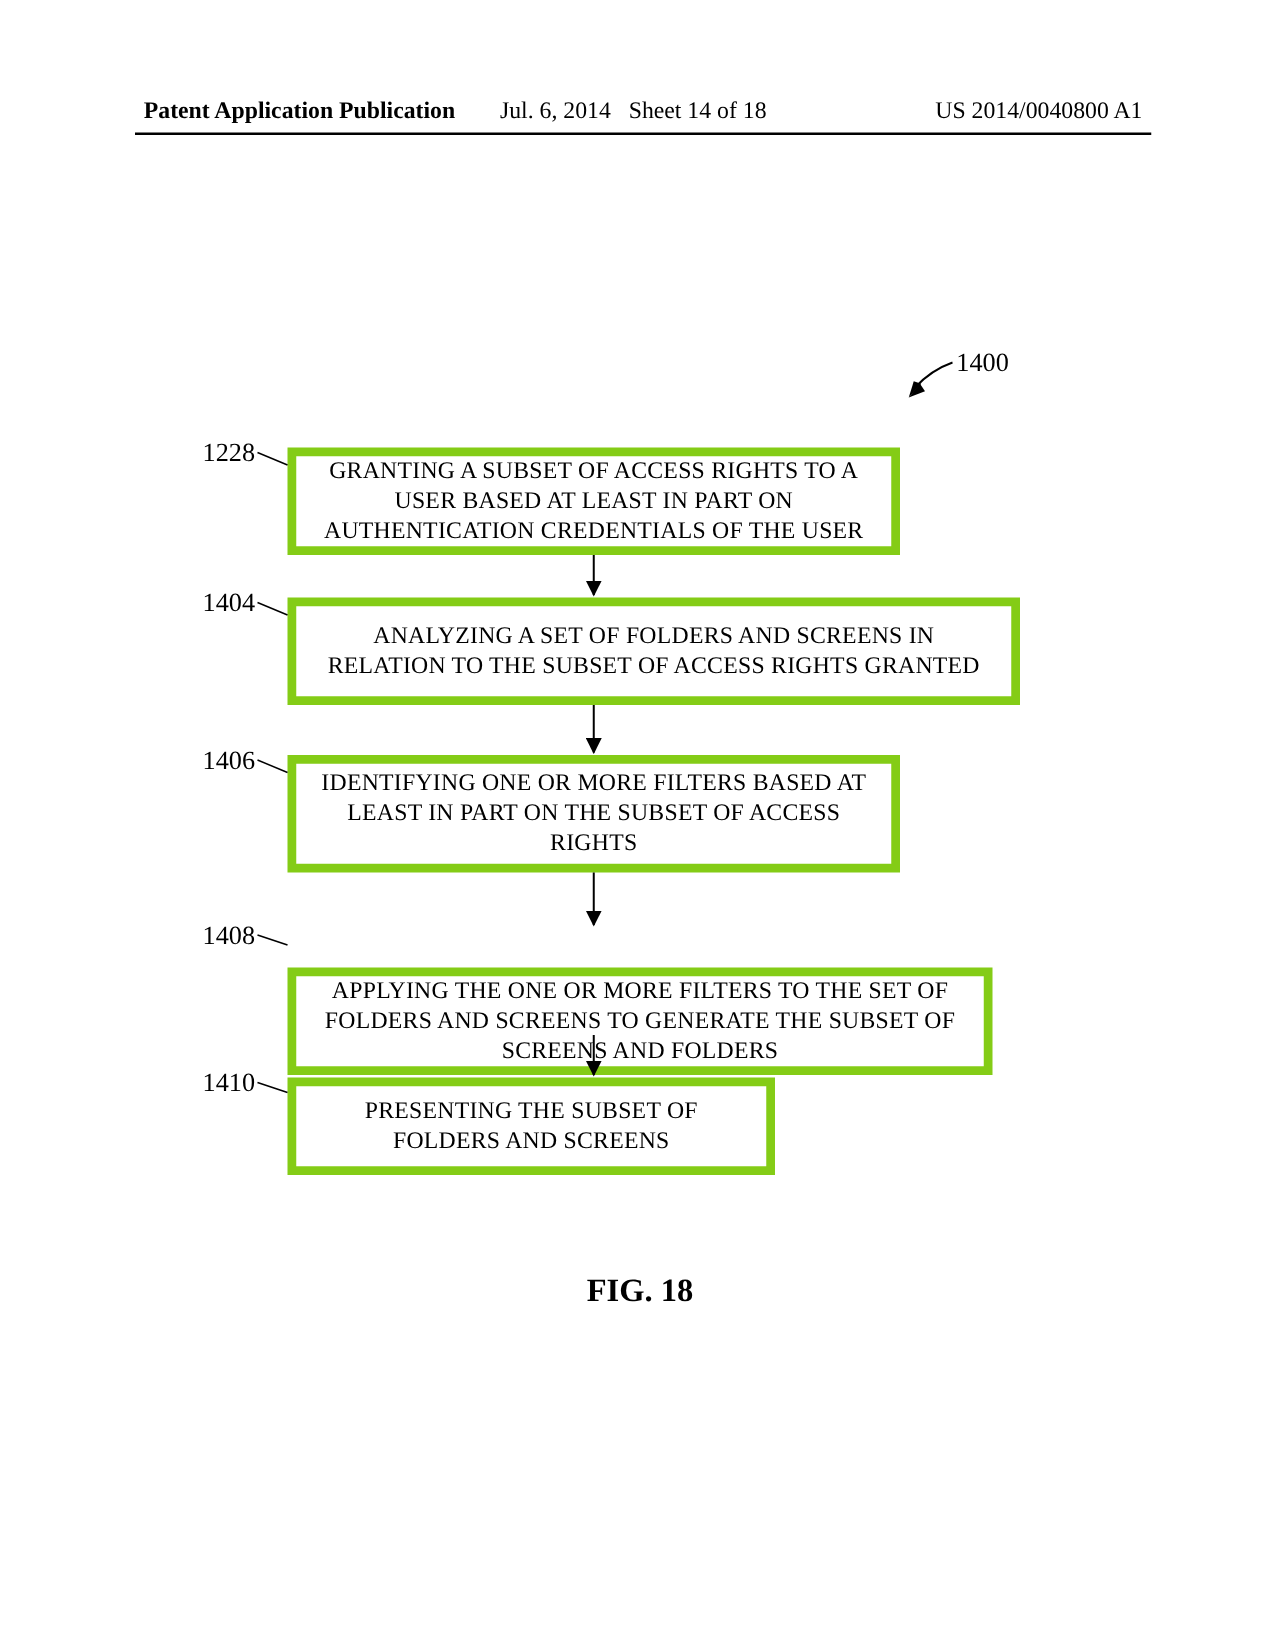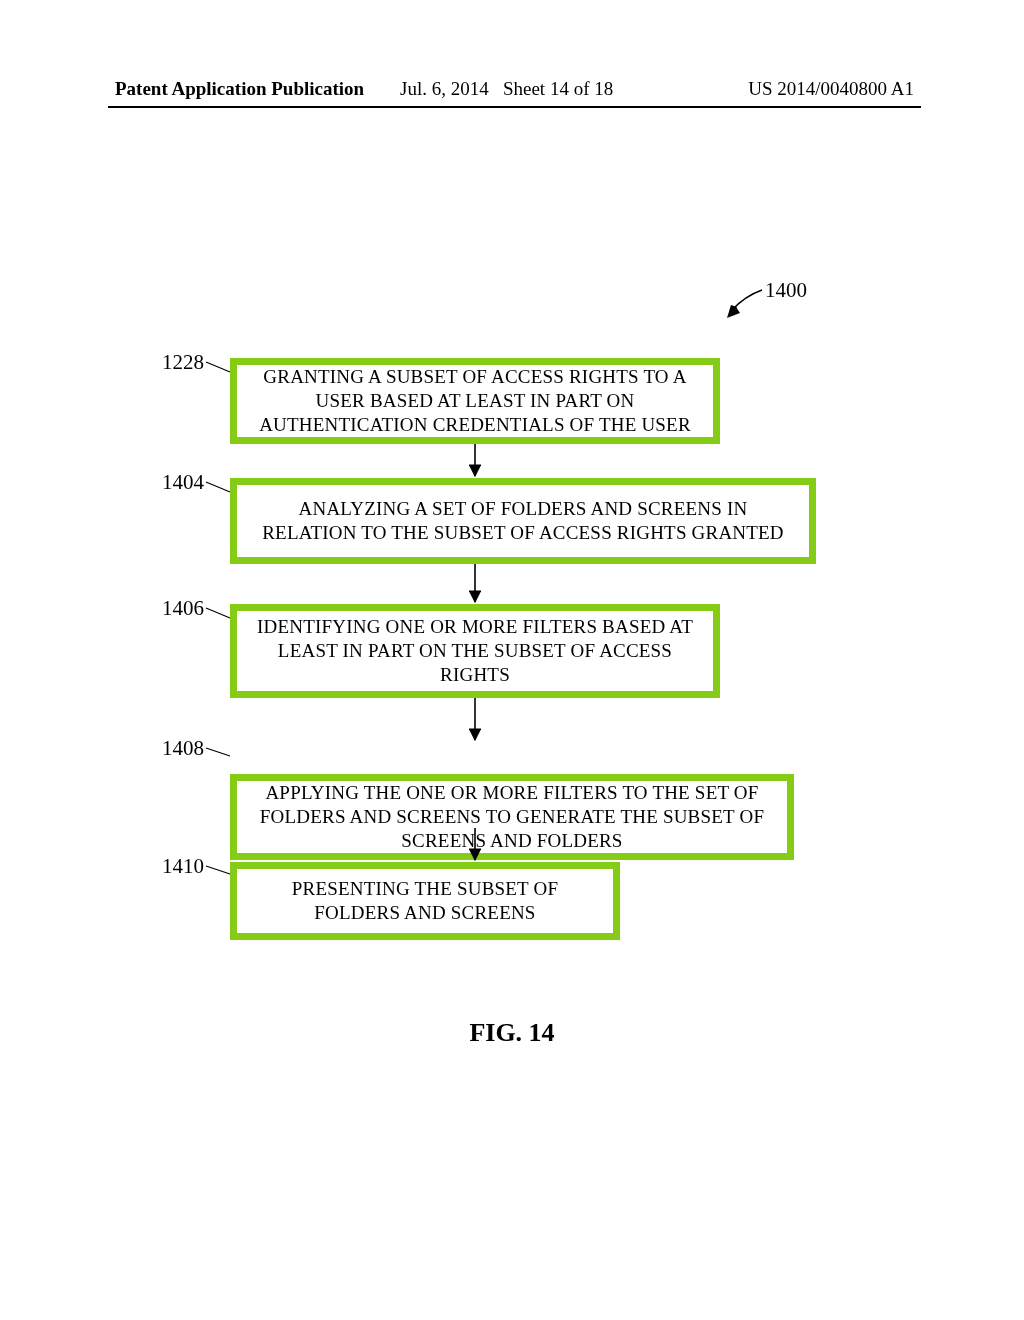--- a/index.html
+++ b/index.html
@@ -133,21 +133,21 @@
     <div class="box" style="left:230px; top:742px; width:564px; height:86px;margin-top:32px;">
       <span>APPLYING THE ONE OR MORE FILTERS TO THE SET OF FOLDERS AND SCREENS TO GENERATE THE SUBSET OF SCREENS AND FOLDERS</span>
     </div>
     <div class="ref" style="left:162px; top:736px;">1408</div>
 
     <div class="box" style="left:230px; top:862px; width:390px; height:78px;">
       <span>PRESENTING THE SUBSET OF FOLDERS AND SCREENS</span>
     </div>
     <div class="ref" style="left:162px; top:854px;">1410</div>
 
-    <div class="fig-caption" style="top:1018px;">FIG. 14</div>
+    <div class="fig-caption" style="top:1018px;">FIG. 18</div>
 
     <svg class="overlay" viewBox="0 0 1024 1320">
       <defs>
         <marker id="ah" viewBox="0 0 10 10" refX="9" refY="5" markerWidth="8" markerHeight="8" orient="auto-start-reverse">
           <path d="M0,0 L10,5 L0,10 Z" fill="#000"></path>
         </marker>
       </defs>
 
       <g>
         <path d="M762,290 Q745,296 732,310" stroke="#000" stroke-width="1.5" fill="none"></path>

